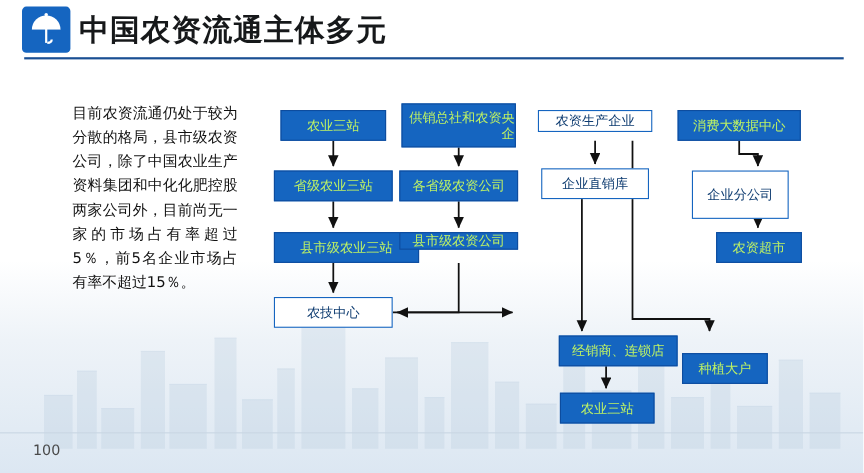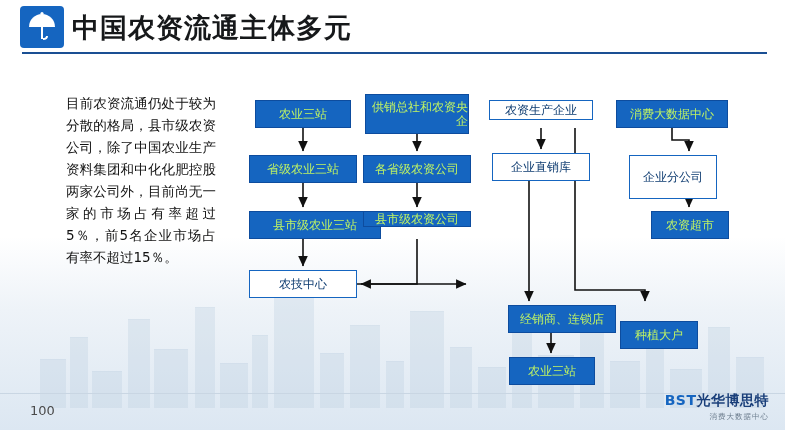--- a/index.html
+++ b/index.html
@@ -184,20 +184,14 @@
     <div class="node blue" style="left:651px;top:211px;width:78px;height:28px;">农资超市</div>
 
     <div class="node blue" style="left:508px;top:305px;width:108px;height:28px;">经销商、连锁店</div>
     <div class="node blue" style="left:620px;top:321px;width:78px;height:28px;">种植大户</div>
     <div class="node blue" style="left:509px;top:357px;width:86px;height:28px;">农业三站</div>
   </div>
 
   <div class="footer-rule"></div>
   <div class="pagenum">100</div>
 
-  <div class="brand">
-    <div class="brand-top">
-      <span class="bst">BST</span><span>光华博思特</span>
-    </div>
-    <div class="brand-sub">消费大数据中心</div>
-  </div>
 
 </div>
 
 </body></html>

